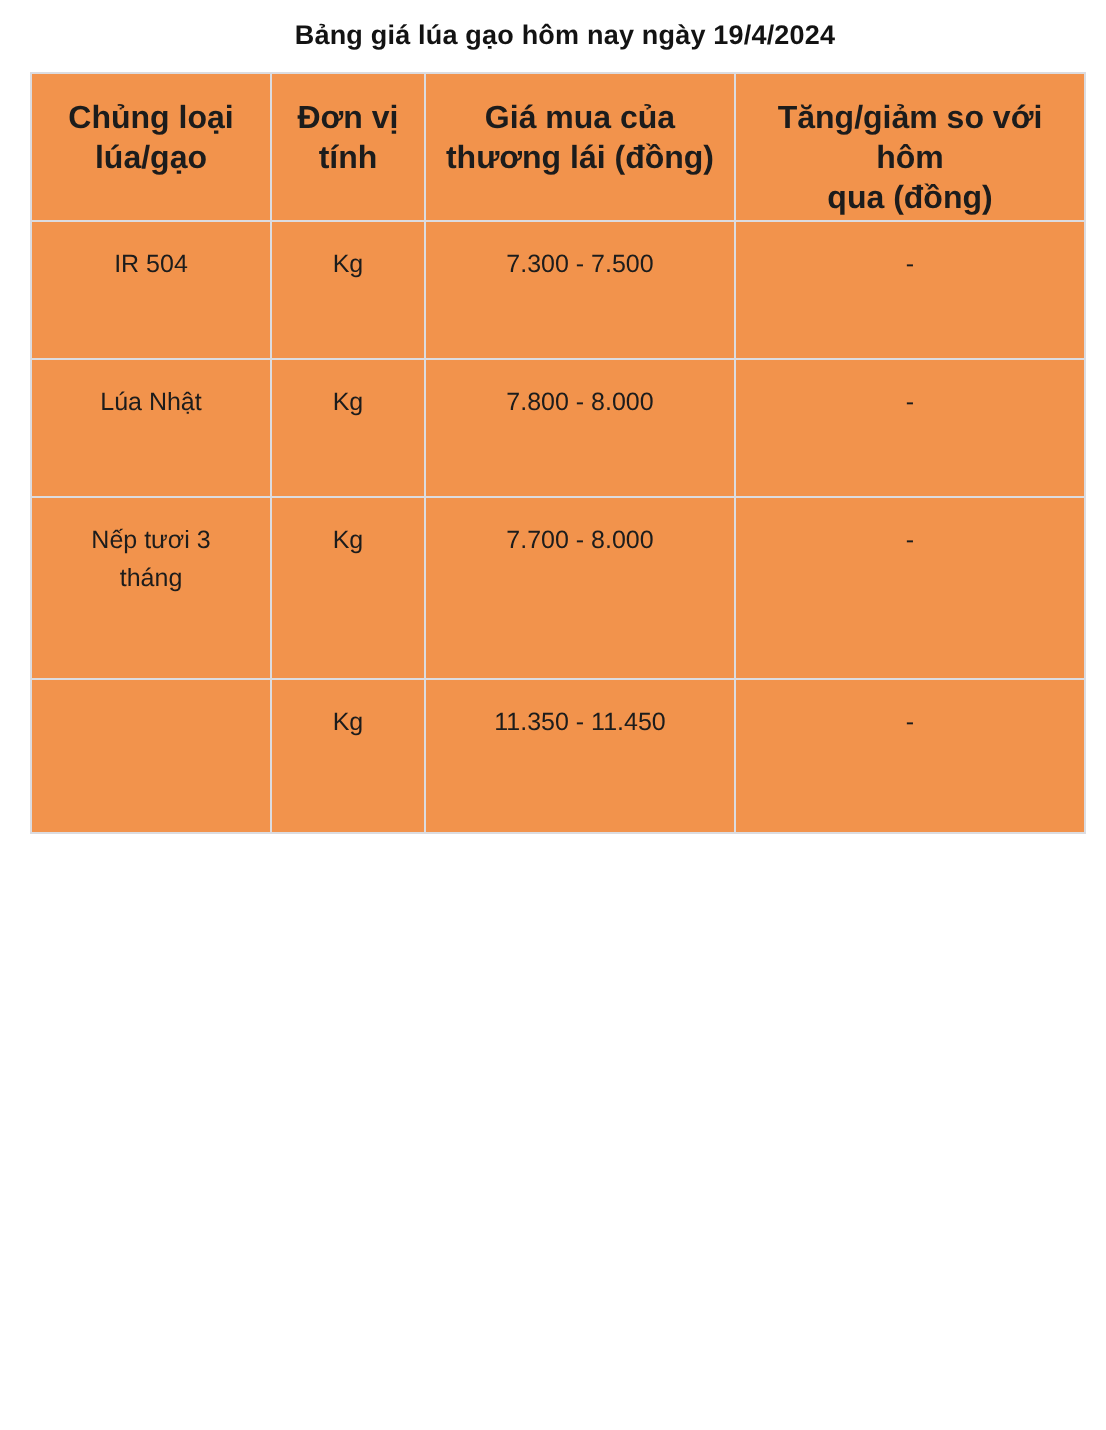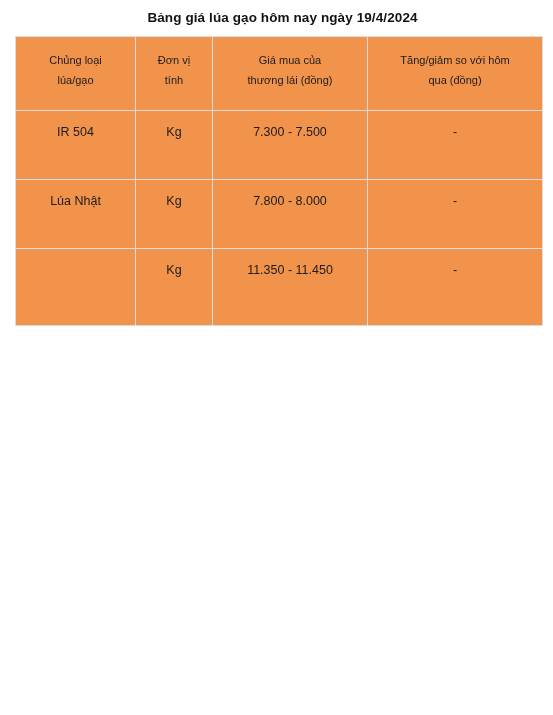--- a/index.html
+++ b/index.html
@@ -56,25 +56,25 @@
     vertical-align: top;
     padding: 12px 6px 0 6px;
     font-size: 12.5px;
     line-height: 19px;
     color: #1c1c1c;
     font-weight: normal;
     word-wrap: break-word;
   }
 
   table.price-table thead th {
-    font-weight: normal;
+    font-weight: bold;
     height: 74px;
     padding-top: 13px;
     box-sizing: border-box;
-    font-size: 11px;
+    font-size: 16px;
     line-height: 20px;
   }
 
   
   col.c-type  { width: 120px; }
   col.c-unit  { width: 77px; }
   col.c-price { width: 155px; }
   col.c-delta { width: 175px; }
 
   tbody tr { height: 56px; }
@@ -138,20 +138,29 @@
         <tr class="normal">
           <td>
             <span class="cell-line">Lúa Nhật</span>
           </td>
           <td>Kg</td>
           <td>7.800 - 8.000</td>
           <td>-</td>
         </tr>
 
 
+        <tr class="tall">
+          <td>
+            <span class="cell-line">Nếp tươi 3</span>
+            <span class="cell-line">tháng</span>
+          </td>
+          <td>Kg</td>
+          <td>7.700 - 8.000</td>
+          <td>-</td>
+        </tr>
 
         <tr class="tall-sm">
           <td>
             
             
           </td>
           <td>Kg</td>
           <td>11.350 - 11.450</td>
           <td>-</td>
         </tr>

